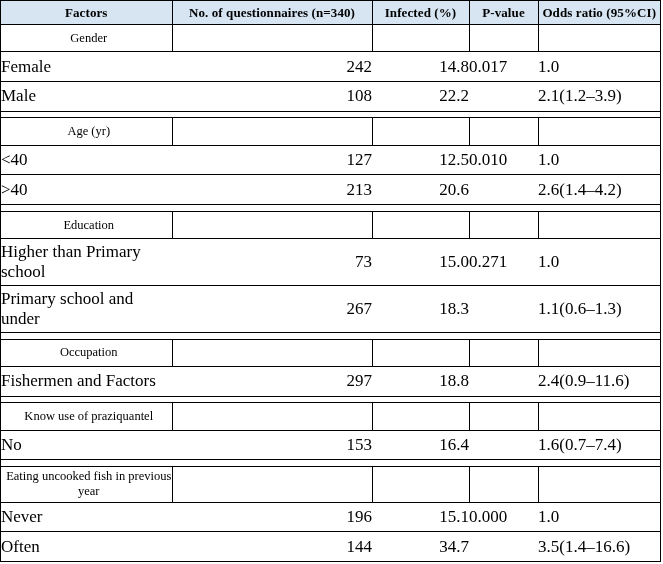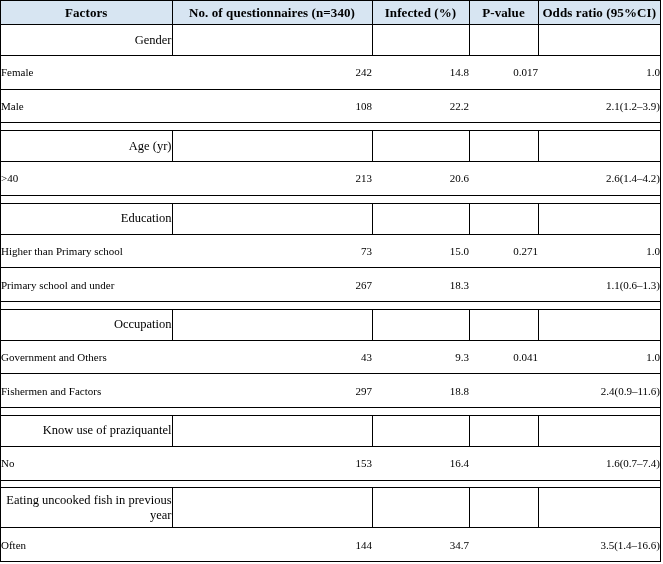--- a/index.html
+++ b/index.html
@@ -48,40 +48,40 @@
     height: 23px;
     border-bottom: 1px solid #000;
     border-right: 1px solid #000;
     letter-spacing: 0.1px;
   }
   tr.header-row th.last { border-right: 0; }
 
   td.cell {
     height: 25px;
     border-right: 1px solid #000;
-    font-size: 11px;
+    font-size: 17px;
   }
   td.cell.last { border-right: 0; }
   td.label {
     text-align: left;
     padding-left: 5px;
   }
   td.num {
     text-align: right;
     padding-right: 6px;
     margin-top: 28px;
   }
   td.center {
-    text-align: right;
+    text-align: left;
   }
 
   
   tr.group-row td {
     height: 23px;
-    text-align: right;
+    text-align: center;
     padding-left: 5px;
     border-bottom: 1px solid #000;
     border-right: 0;
   }
   tr.group-row td.splitcell {
     border-right: 1px solid #000;
   }
 
   tr.data-row td { border-bottom: 1px solid #000; }
   tr.data-row.last-of-group td { border-bottom: 0; }
@@ -145,20 +145,27 @@
           <td colspan="5"></td>
         </tr>
 
       <tr class="group-row">
         <td class="splitcell">Age (yr)</td>
         <td class="splitcell"></td>
         <td class="splitcell"></td>
         <td class="splitcell"></td>
         <td></td>
       </tr>
+      <tr class="data-row">
+        <td class="cell label">&lt;40</td>
+        <td class="cell num">127</td>
+        <td class="cell num">12.5</td>
+        <td class="cell center">0.010</td>
+        <td class="cell center last">1.0</td>
+      </tr>
       <tr class="data-row last-of-group">
         <td class="cell label">&gt;40</td>
         <td class="cell num">213</td>
         <td class="cell num">20.6</td>
         <td class="cell center"></td>
         <td class="cell center last">2.6(1.4–4.2)</td>
       </tr>
       <tr class="sep-row">
           <td colspan="5"></td>
         </tr>
@@ -188,27 +195,20 @@
           <td colspan="5"></td>
         </tr>
 
       <tr class="group-row">
         <td class="splitcell">Occupation</td>
         <td class="splitcell"></td>
         <td class="splitcell"></td>
         <td class="splitcell"></td>
         <td></td>
       </tr>
-      <tr class="data-row">
-        <td class="cell label">Government and Others</td>
-        <td class="cell num">43</td>
-        <td class="cell num">9.3</td>
-        <td class="cell center">0.041</td>
-        <td class="cell center last">1.0</td>
-      </tr>
       <tr class="data-row last-of-group">
         <td class="cell label">Fishermen and Factors</td>
         <td class="cell num">297</td>
         <td class="cell num">18.8</td>
         <td class="cell center"></td>
         <td class="cell center last">2.4(0.9–11.6)</td>
       </tr>
       <tr class="sep-row">
           <td colspan="5"></td>
         </tr>
@@ -231,20 +231,27 @@
           <td colspan="5"></td>
         </tr>
 
       <tr class="group-row">
         <td class="splitcell">Eating uncooked fish in previous year</td>
         <td class="splitcell"></td>
         <td class="splitcell"></td>
         <td class="splitcell"></td>
         <td></td>
       </tr>
+      <tr class="data-row">
+        <td class="cell label">Never</td>
+        <td class="cell num">196</td>
+        <td class="cell num">15.1</td>
+        <td class="cell center">0.000</td>
+        <td class="cell center last">1.0</td>
+      </tr>
       <tr class="data-row last-of-group">
         <td class="cell label">Often</td>
         <td class="cell num">144</td>
         <td class="cell num">34.7</td>
         <td class="cell center"></td>
         <td class="cell center last">3.5(1.4–16.6)</td>
       </tr>
 
     </tbody>
   </table>

